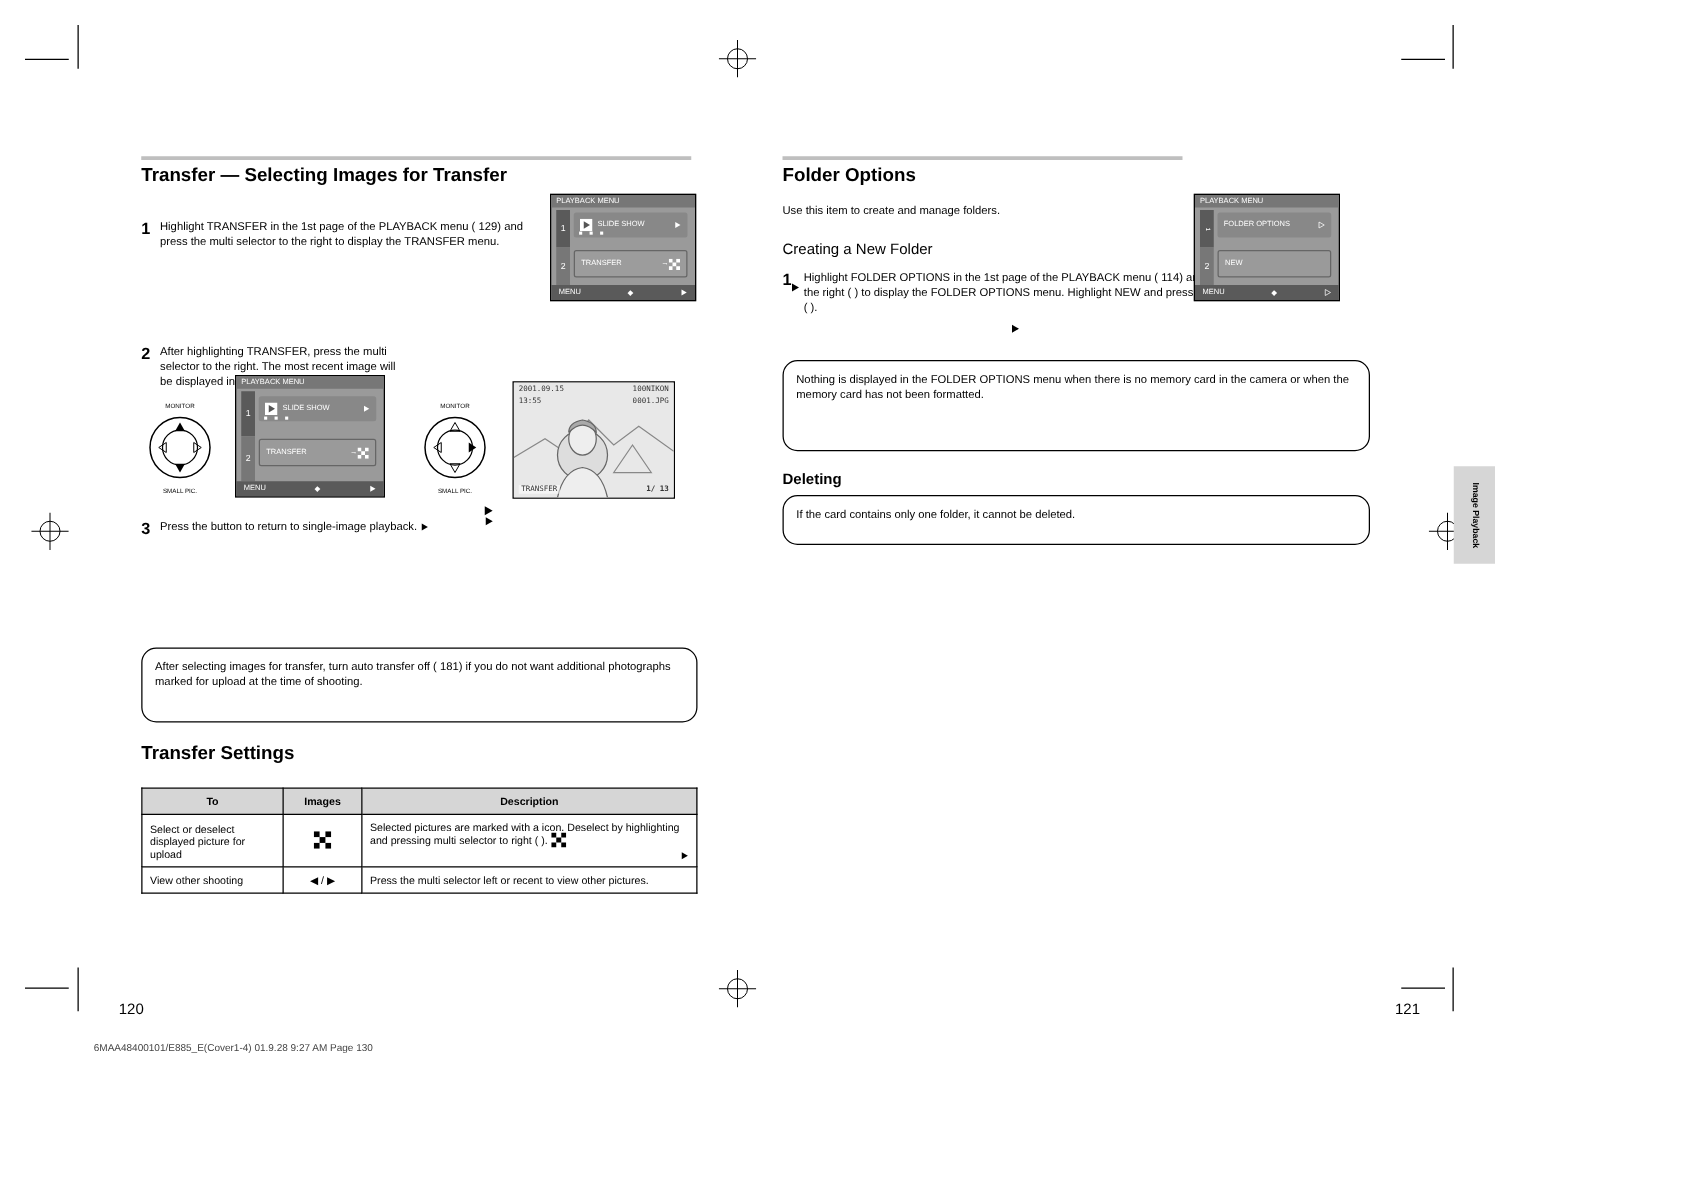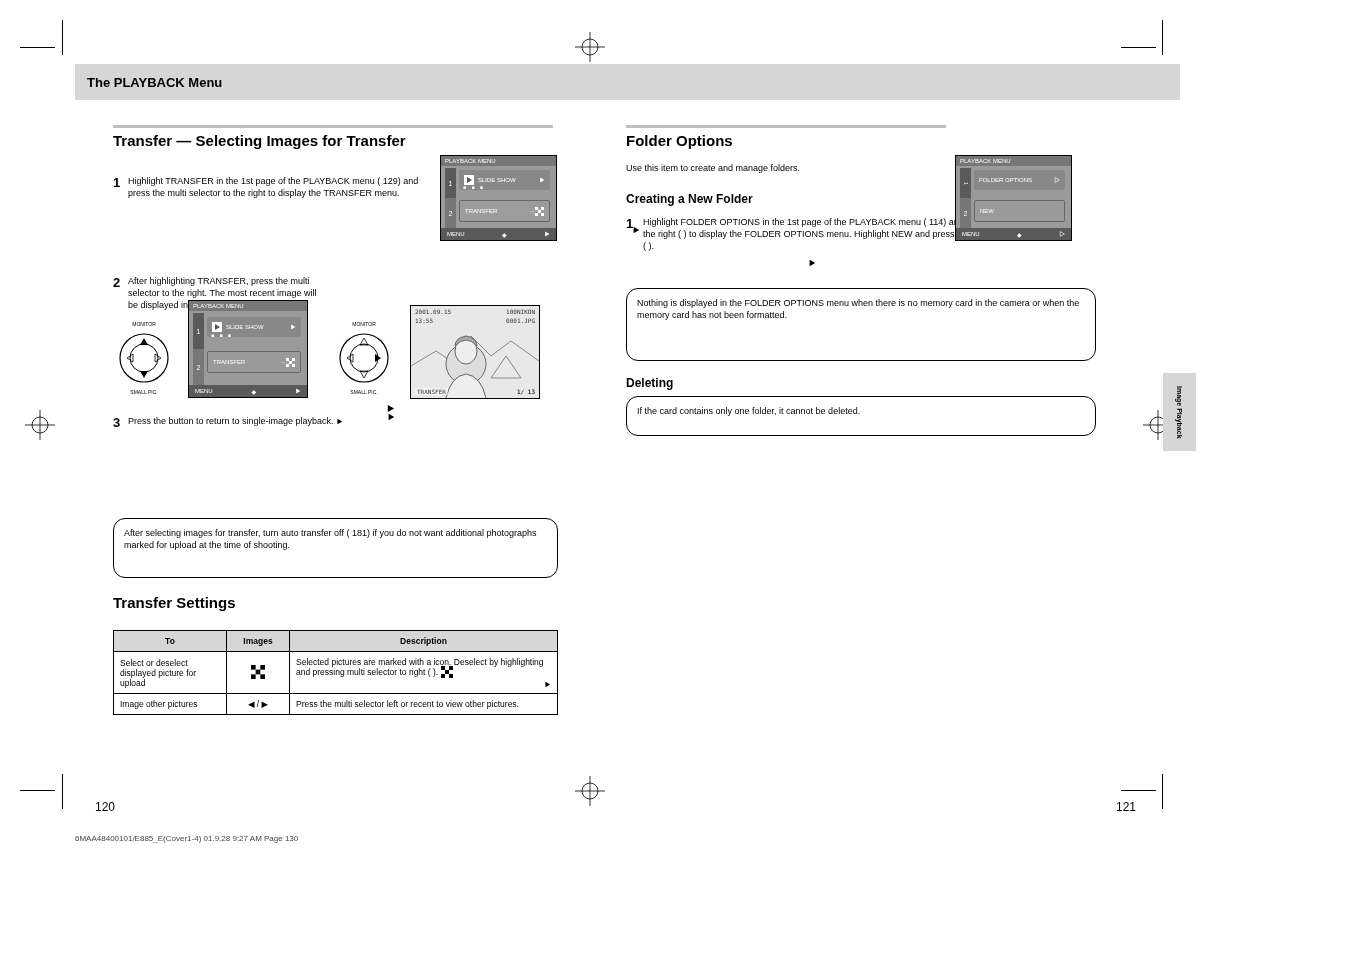--- a/index.html
+++ b/index.html
@@ -44,21 +44,21 @@
 .infobox{position:absolute;border:1px solid #000;border-radius:12px;padding:8px 10px;font-size:9px;line-height:1.35}
 .ib1{left:113px;top:518px;width:423px;height:42px}
 .table1{position:absolute;left:113px;top:630px;width:445px;border-collapse:collapse;font-size:8.5px}
 .table1 td,.table1 th{border:1px solid #000;padding:5px 6px;vertical-align:middle}
 .table1 th{background:#d6d6d6;font-weight:bold;text-align:center}
 .table1 td.c{text-align:center}
 .tabletitle{position:absolute;left:113px;top:594px;font-size:15px;font-weight:bold}
 .st-line2{position:absolute;left:626px;top:125px;width:320px;height:3px;background:#bfbfbf}
 .sect2-title{left:626px;top:132px;font-size:15px;font-weight:bold;position:absolute}
 .r-txt1{position:absolute;left:626px;top:162px;width:315px;font-size:9px;line-height:1.35}
-.r-sub1{position:absolute;left:626px;top:192px;font-size:12px;font-weight:bold}
+.r-sub1{position:absolute;left:626px;top:192px;font-size:12px;font-weight:normal}
 .r-num1{position:absolute;left:626px;top:216px;font-size:13px;font-weight:bold}
 .r-txt2{position:absolute;left:643px;top:216px;width:430px;font-size:9px;line-height:1.35}
 .ib2{left:626px;top:288px;width:448px;height:55px}
 .r-sub2{position:absolute;left:626px;top:376px;font-size:12px;font-weight:bold}
 .ib3{left:626px;top:396px;width:448px;height:22px}
 .page-numbers{position:absolute;font-size:12px;font-weight:normal}
 .pn-left{left:95px;top:800px}
 .pn-right{right:215px;top:800px}
 .dpad{position:absolute;width:62px;height:78px}
 .dpad svg{width:100%;height:100%}
@@ -102,23 +102,20 @@
         <circle cx="15" cy="15" r="8" fill="none" stroke="#000" stroke-width="0.8"></circle>
         <line x1="15" y1="0" x2="15" y2="30" stroke="#000" stroke-width="0.8"></line>
         <line x1="0" y1="15" x2="30" y2="15" stroke="#000" stroke-width="0.8"></line>
       </svg></div>
 <div class="regmark reg-right"><svg viewBox="0 0 30 30">
         <circle cx="15" cy="15" r="8" fill="none" stroke="#000" stroke-width="0.8"></circle>
         <line x1="15" y1="0" x2="15" y2="30" stroke="#000" stroke-width="0.8"></line>
         <line x1="0" y1="15" x2="30" y2="15" stroke="#000" stroke-width="0.8"></line>
       </svg></div>
 
-<div class="header-bar">
- <span>The PLAYBACK Menu</span>
-</div>
 
 <div class="page-tab">
  <span>Image Playback</span>
 </div>
 
 <div class="section-title-line st-line1"></div>
 <div class="section-title sect1-title">Transfer — Selecting Images for Transfer</div>
 
 <div class="stepnum num1">1</div>
 <div class="steptext txt1">Highlight TRANSFER in the 1st page of the PLAYBACK menu (  129) and press the multi selector to the right to display the TRANSFER menu.</div>
@@ -290,21 +287,21 @@
               <rect x="4" y="4" width="4" height="4" fill="#000"></rect>
               <rect x="0" y="8" width="4" height="4" fill="#000"></rect>
               <rect x="8" y="8" width="4" height="4" fill="#000"></rect>
             </svg>
    <svg class="tri-r" viewBox="0 0 10 10" style="float:right;margin-top:14px">
               <polygon points="2,1 9,5 2,9" fill="#000"></polygon>
             </svg>
   </td>
  </tr>
  <tr>
-  <td>Image other pictures</td>
+  <td>View other shooting</td>
   <td class="c">◀ / ▶</td>
   <td>Press the multi selector left or recent to view other pictures.</td>
  </tr>
 </tbody>
     </table>
 
 <div class="st-line2"></div>
 <div class="sect2-title">Folder Options</div>
 <div class="r-txt1">Use this item to create and manage folders.</div>
 <div class="r-sub1">Creating a New Folder</div>

